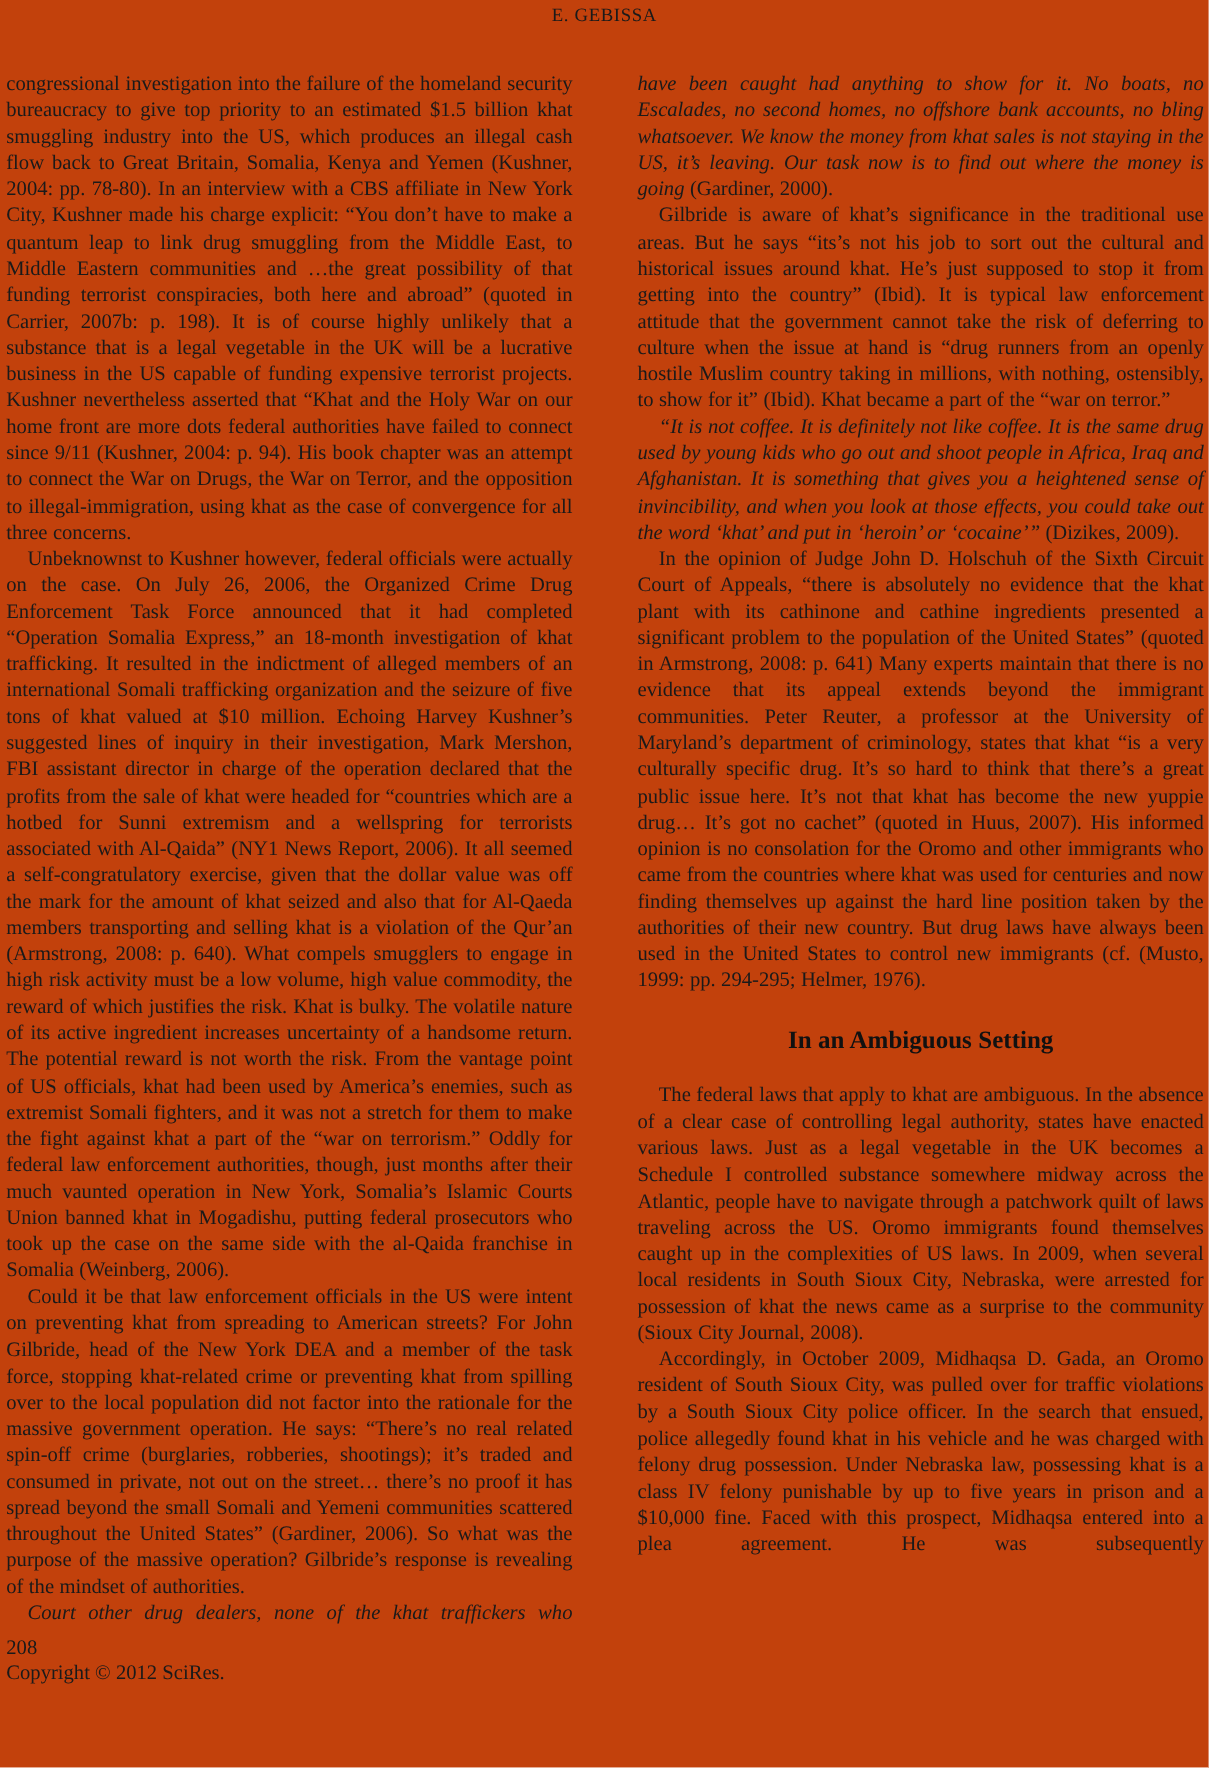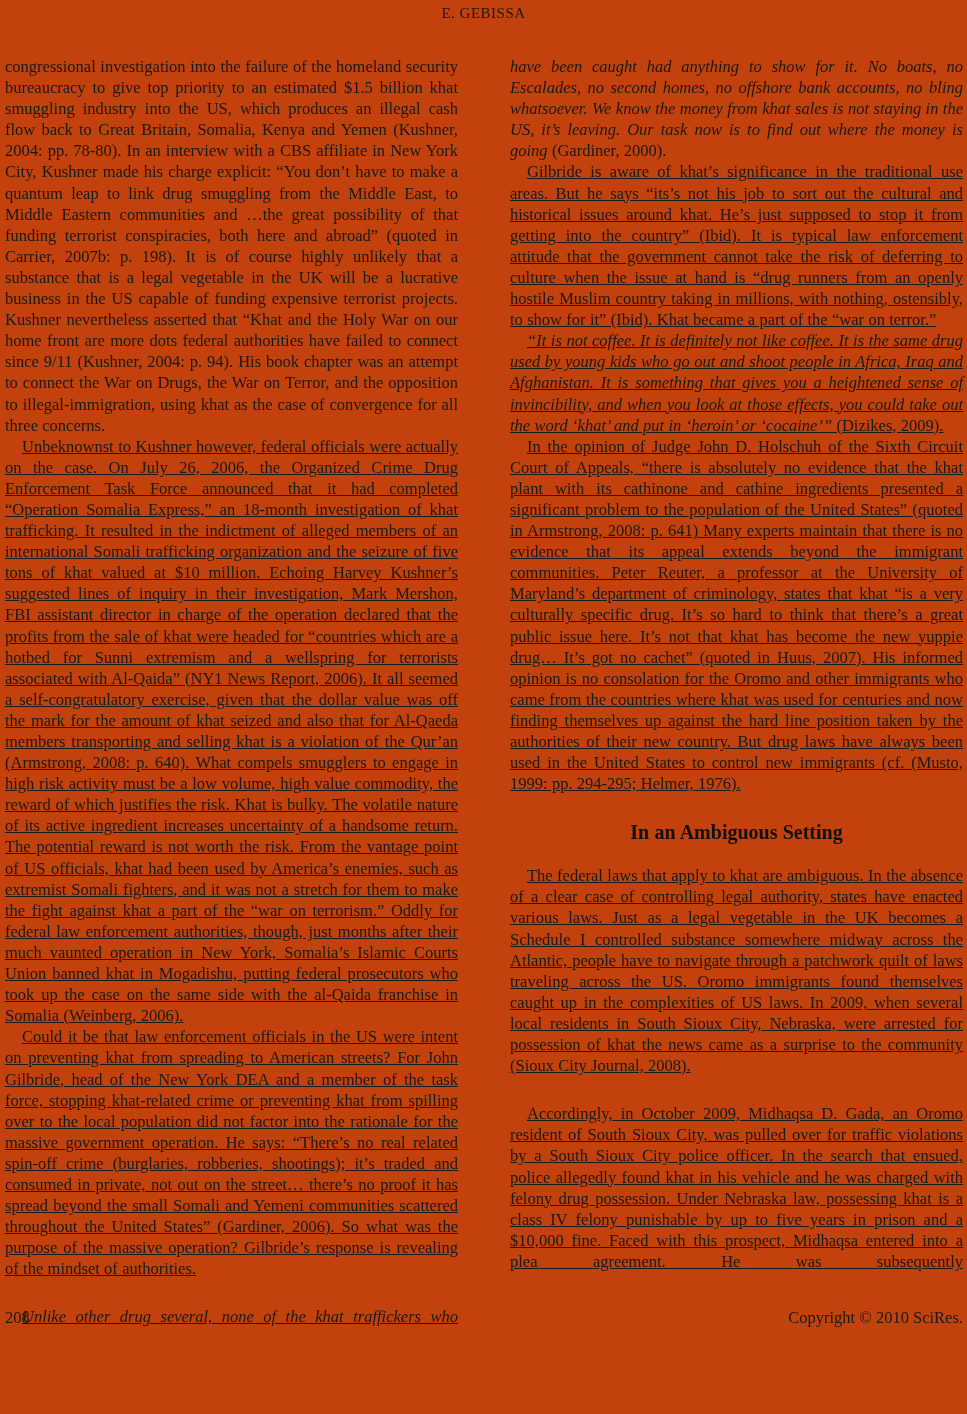--- a/index.html
+++ b/index.html
@@ -44,25 +44,23 @@
     hyphens: auto;
     -webkit-hyphens: auto;
     word-spacing: 0.2px;
   }
   .col p {
     margin: 0;
     text-indent: 0;
   }
   .col p.indent {
     text-indent: 17px;
-    text-decoration: underline;
   }
   .col p.flush {
     text-align-last: justify;
-    margin-top: 27px;
   }
   .it {
     font-style: italic;
   }
   .col h2.section-heading {
     font-size: 20px;
     line-height: 23px;
     font-weight: bold;
     text-align: center;
     text-align-last: center;
@@ -72,45 +70,46 @@
   }
   .page-footer {
     position: absolute;
     top: 1308px;
     left: 5px;
     width: 958px;
     display: flex;
     justify-content: space-between;
     font-size: 16.5px;
     color: #1a1a1a;
+    flex-direction: column;
   }
 </style>
 </head>
 <body>
 
 <div class="page">
 
   <div class="running-head">E. GEBISSA</div>
 
   <div class="columns">
     <div class="col" id="col-left">
         <p class="noindent"><span>congressional investigation into the failure of the homeland security bureaucracy to give top priority to an estimated $1.5 billion khat smuggling industry into the US, which produces an illegal cash flow back to Great Britain, Somalia, Kenya and Yemen (Kushner, 2004: pp. 78-80). In an interview with a CBS affiliate in New York City, Kushner made his charge explicit: “You don’t have to make a quantum leap to link drug smuggling from the Middle East, to Middle Eastern communities and …the great possibility of that funding terrorist conspiracies, both here and abroad” (quoted in Carrier, 2007b: p. 198). It is of course highly unlikely that a substance that is a legal vegetable in the UK will be a lucrative business in the US capable of funding expensive terrorist projects. Kushner nevertheless asserted that “Khat and the Holy War on our home front are more dots federal authorities have failed to connect since 9/11 (Kushner, 2004: p. 94). His book chapter was an attempt to connect the War on Drugs, the War on Terror, and the opposition to illegal-immigration, using khat as the case of convergence for all three concerns.</span></p>
         <p class="indent"><span>Unbeknownst to Kushner however, federal officials were actually on the case. On July 26, 2006, the Organized Crime Drug Enforcement Task Force announced that it had completed “Operation Somalia Express,” an 18-month investigation of khat trafficking. It resulted in the indictment of alleged members of an international Somali trafficking organization and the seizure of five tons of khat valued at $10 million. Echoing Harvey Kushner’s suggested lines of inquiry in their investigation, Mark Mershon, FBI assistant director in charge of the operation declared that the profits from the sale of khat were headed for “countries which are a hotbed for Sunni extremism and a wellspring for terrorists associated with Al-Qaida” (NY1 News Report, 2006). It all seemed a self-congratulatory exercise, given that the dollar value was off the mark for the amount of khat seized and also that for Al-Qaeda members transporting and selling khat is a violation of the Qur’an (Armstrong, 2008: p. 640). What compels smugglers to engage in high risk activity must be a low volume, high value commodity, the reward of which justifies the risk. Khat is bulky. The volatile nature of its active ingredient increases uncertainty of a handsome return. The potential reward is not worth the risk. From the vantage point of US officials, khat had been used by America’s enemies, such as extremist Somali fighters, and it was not a stretch for them to make the fight against khat a part of the “war on terrorism.” Oddly for federal law enforcement authorities, though, just months after their much vaunted operation in New York, Somalia’s Islamic Courts Union banned khat in Mogadishu, putting federal prosecutors who took up the case on the same side with the al-Qaida franchise in Somalia (Weinberg, 2006).</span></p>
         <p class="indent"><span>Could it be that law enforcement officials in the US were intent on preventing khat from spreading to American streets? For John Gilbride, head of the New York DEA and a member of the task force, stopping khat-related crime or preventing khat from spilling over to the local population did not factor into the rationale for the massive government operation. He says: “There’s no real related spin-off crime (burglaries, robberies, shootings); it’s traded and consumed in private, not out on the street… there’s no proof it has spread beyond the small Somali and Yemeni communities scattered throughout the United States” (Gardiner, 2006). So what was the purpose of the massive operation? Gilbride’s response is revealing of the mindset of authorities.</span></p>
-        <p class="indent flush"><span class="it">Unlike other drug several, none of the khat traffickers who</span></p>
+        <p class="indent flush"><span class="it">Court other drug dealers, none of the khat traffickers who</span></p>
       </div>
     <div class="col" id="col-right">
         <p class="noindent"><span class="it">have been caught had anything to show for it. No boats, no Escalades, no second homes, no offshore bank accounts, no bling whatsoever. We know the money from khat sales is not staying in the US, it’s leaving. Our task now is to find out where the money is going</span><span> (Gardiner, 2000).</span></p>
         <p class="indent"><span>Gilbride is aware of khat’s significance in the traditional use areas. But he says “its’s not his job to sort out the cultural and historical issues around khat. He’s just supposed to stop it from getting into the country” (Ibid). It is typical law enforcement attitude that the government cannot take the risk of deferring to culture when the issue at hand is “drug runners from an openly hostile Muslim country taking in millions, with nothing, ostensibly, to show for it” (Ibid). Khat became a part of the “war on terror.”</span></p>
         <p class="indent"><span class="it">“It is not coffee. It is definitely not like coffee. It is the same drug used by young kids who go out and shoot people in Africa, Iraq and Afghanistan. It is something that gives you a heightened sense of invincibility, and when you look at those effects, you could take out the word ‘khat’ and put in ‘heroin’ or ‘cocaine’”</span><span> (Dizikes, 2009).</span></p>
         <p class="indent"><span>In the opinion of Judge John D. Holschuh of the Sixth Circuit Court of Appeals, “there is absolutely no evidence that the khat plant with its cathinone and cathine ingredients presented a significant problem to the population of the United States” (quoted in Armstrong, 2008: p. 641) Many experts maintain that there is no evidence that its appeal extends beyond the immigrant communities. Peter Reuter, a professor at the University of Maryland’s department of criminology, states that khat “is a very culturally specific drug. It’s so hard to think that there’s a great public issue here. It’s not that khat has become the new yuppie drug… It’s got no cachet” (quoted in Huus, 2007). His informed opinion is no consolation for the Oromo and other immigrants who came from the countries where khat was used for centuries and now finding themselves up against the hard line position taken by the authorities of their new country. But drug laws have always been used in the United States to control new immigrants (cf. (Musto, 1999: pp. 294-295; Helmer, 1976).</span></p>
         <h2 class="section-heading">In an Ambiguous Setting</h2>
         <p class="indent"><span>The federal laws that apply to khat are ambiguous. In the absence of a clear case of controlling legal authority, states have enacted various laws. Just as a legal vegetable in the UK becomes a Schedule I controlled substance somewhere midway across the Atlantic, people have to navigate through a patchwork quilt of laws traveling across the US. Oromo immigrants found themselves caught up in the complexities of US laws. In 2009, when several local residents in South Sioux City, Nebraska, were arrested for possession of khat the news came as a surprise to the community (Sioux City Journal, 2008).</span></p>
         <p class="indent flush"><span>Accordingly, in October 2009, Midhaqsa D. Gada, an Oromo resident of South Sioux City, was pulled over for traffic violations by a South Sioux City police officer. In the search that ensued, police allegedly found khat in his vehicle and he was charged with felony drug possession. Under Nebraska law, possessing khat is a class IV felony punishable by up to five years in prison and a $10,000 fine. Faced with this prospect, Midhaqsa entered into a plea agreement. He was subsequently</span></p>
       </div>
   </div>
 
   <div class="page-footer">
     <span>208</span>
-    <span>Copyright © 2010 SciRes.</span>
+    <span>Copyright © 2012 SciRes.</span>
   </div>
 
 </div>
 
 </body></html>

